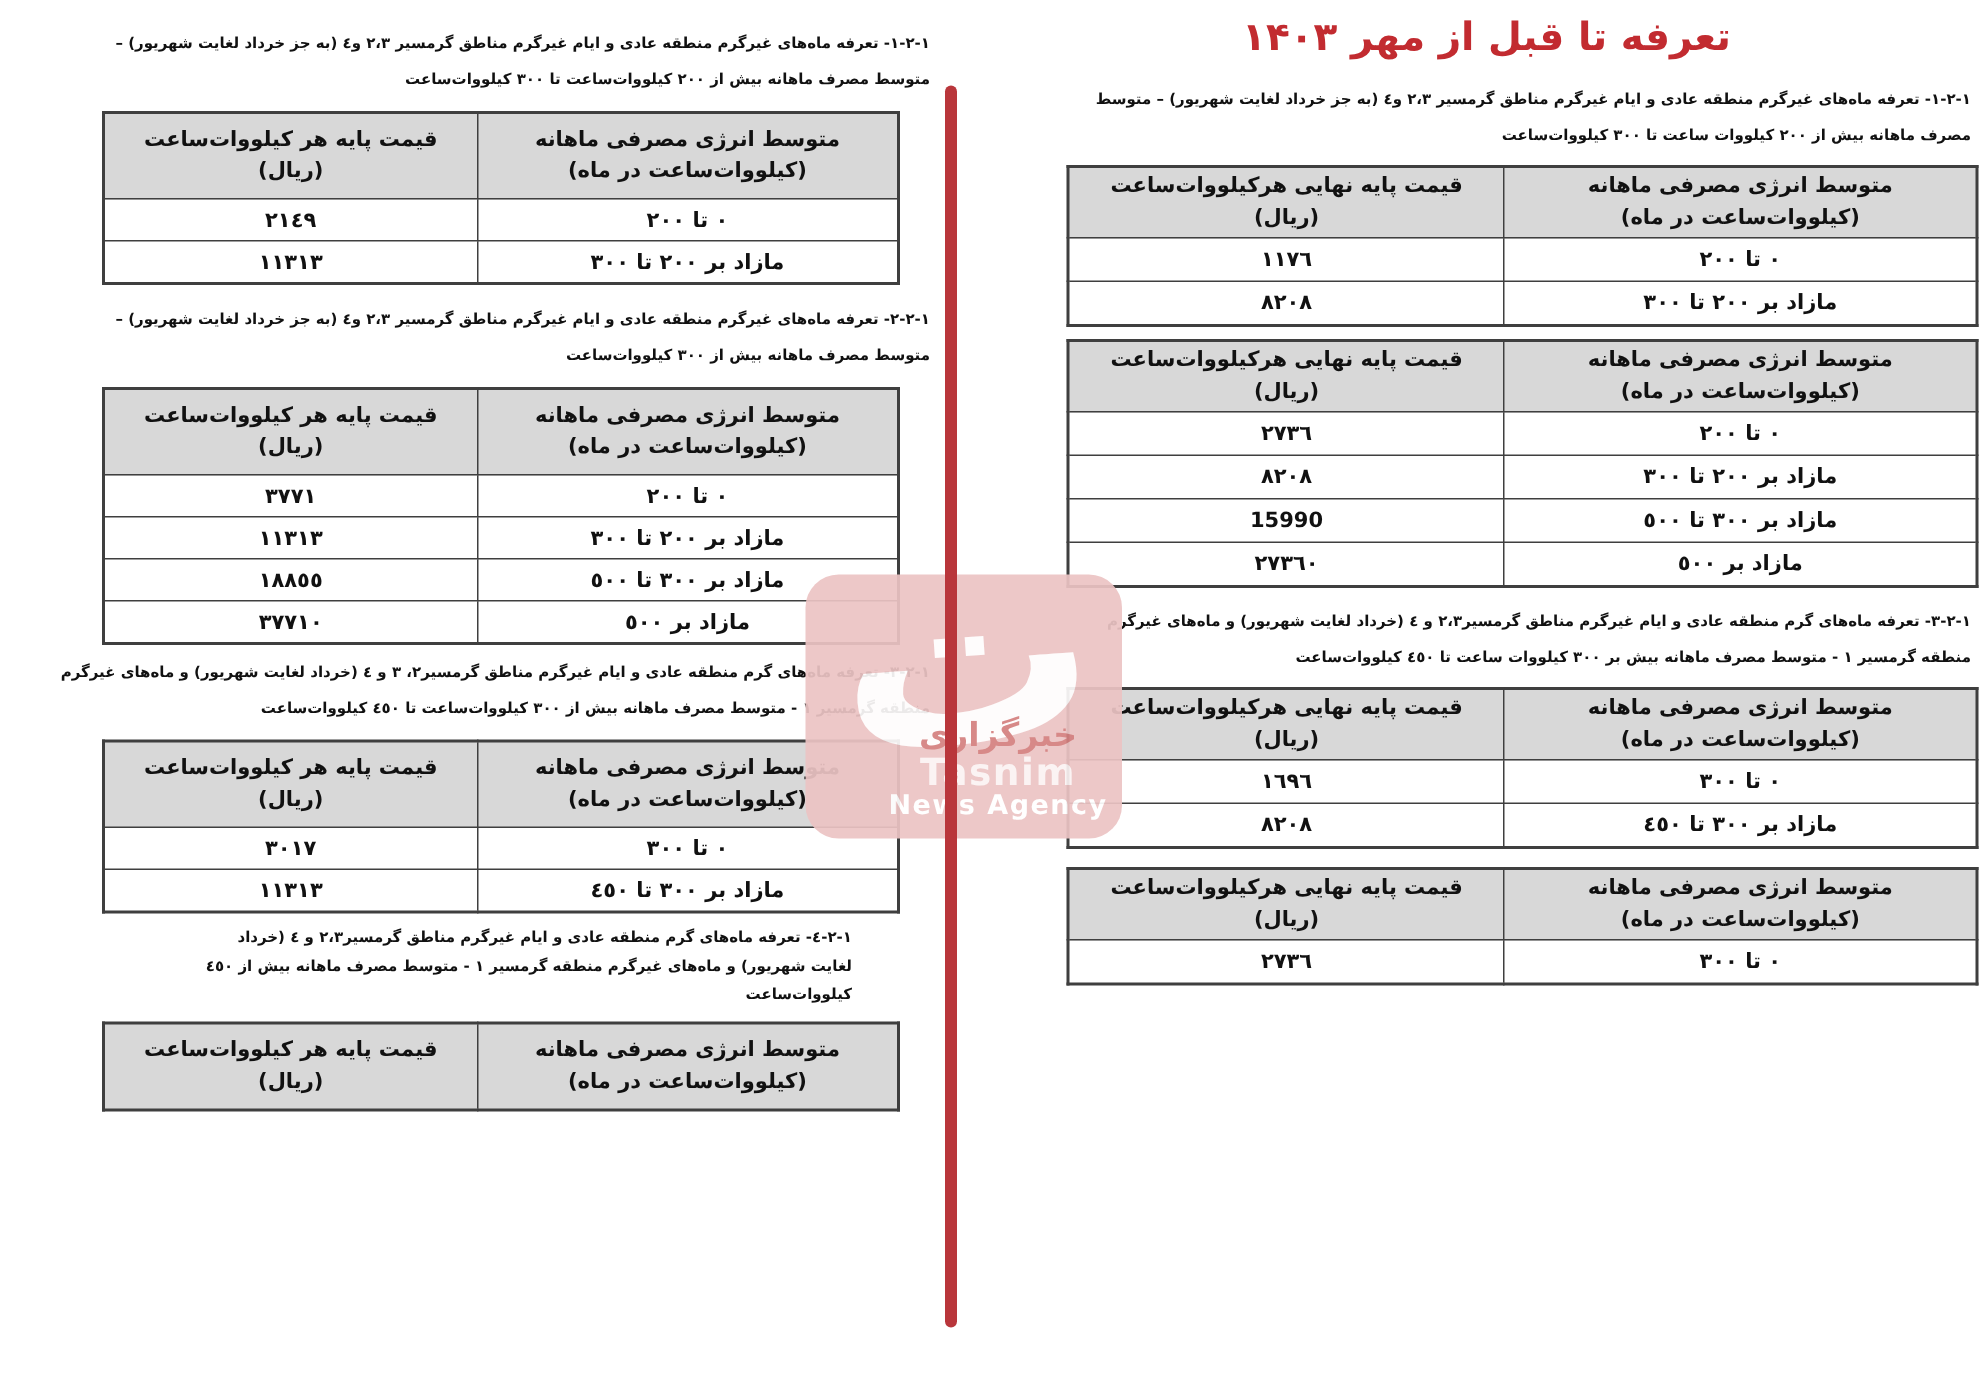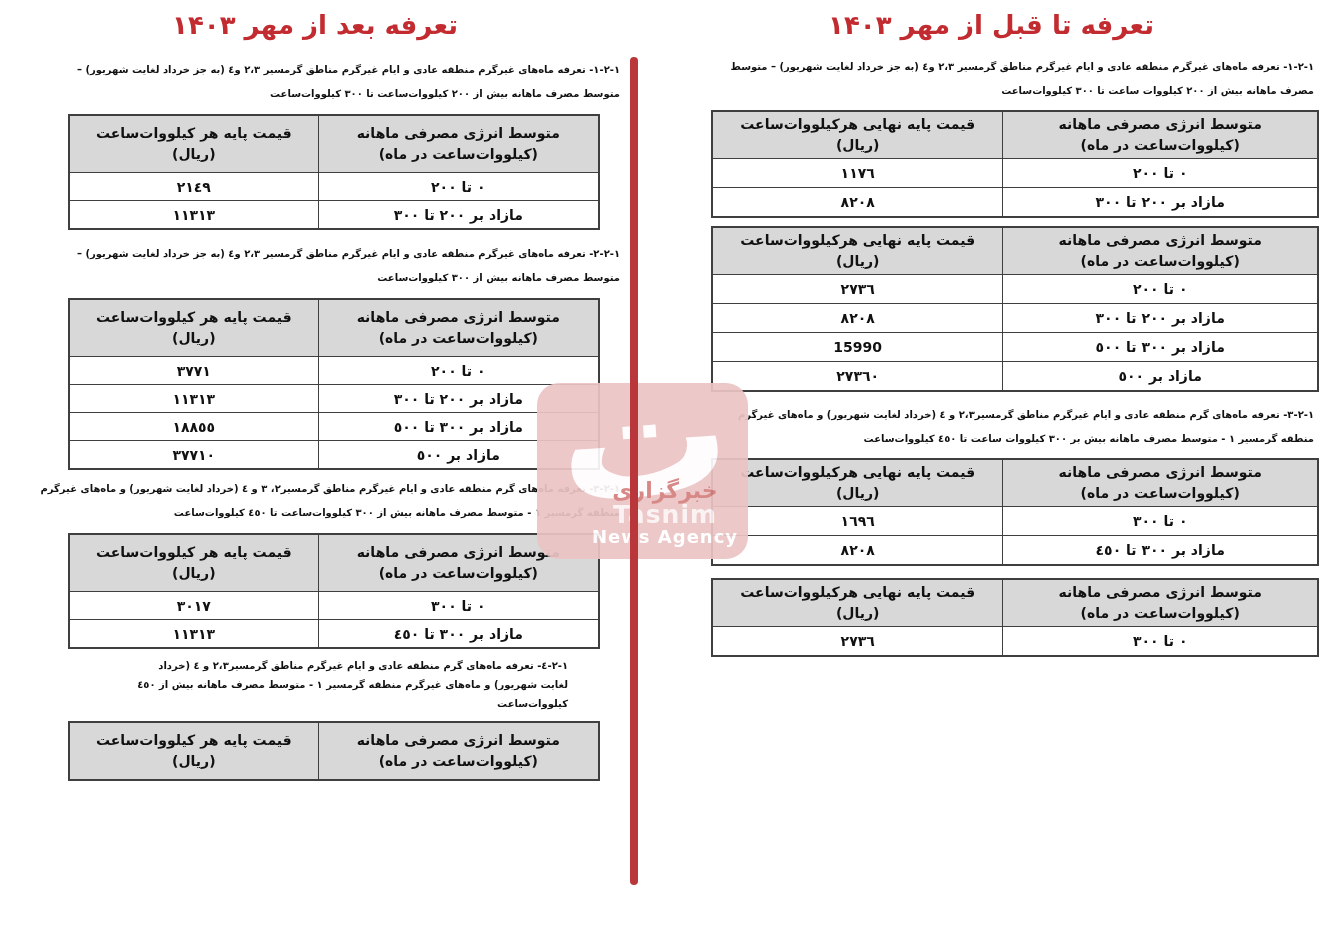--- a/index.html
+++ b/index.html
@@ -178,21 +178,20 @@
     <tbody>
         <tr>
           <td>٠ تا ٣٠٠</td>
           <td>٢٧٣٦</td>
         </tr>
       </tbody>
   </table>
 </section>
 
 <section class="col" id="left-col">
-  <h1 class="page-title">تعرفه بعد از مهر ۱۴۰۳</h1>
 
   <p class="sec-heading mt-ls1">١-٢-١- تعرفه ماه‌های غیرگرم منطقه عادی و ایام غیرگرم مناطق گرمسیر ٢،٣ و٤ (به جز خرداد لغایت شهریور) –
 متوسط مصرف ماهانه بیش از ٢٠٠ کیلووات‌ساعت تا ٣٠٠ کیلووات‌ساعت</p>
   <table class="tariff lt" dir="rtl">
     <colgroup>
         <col style="width:53%">
         <col style="width:47%">
       </colgroup>
     <thead>
         <tr>

